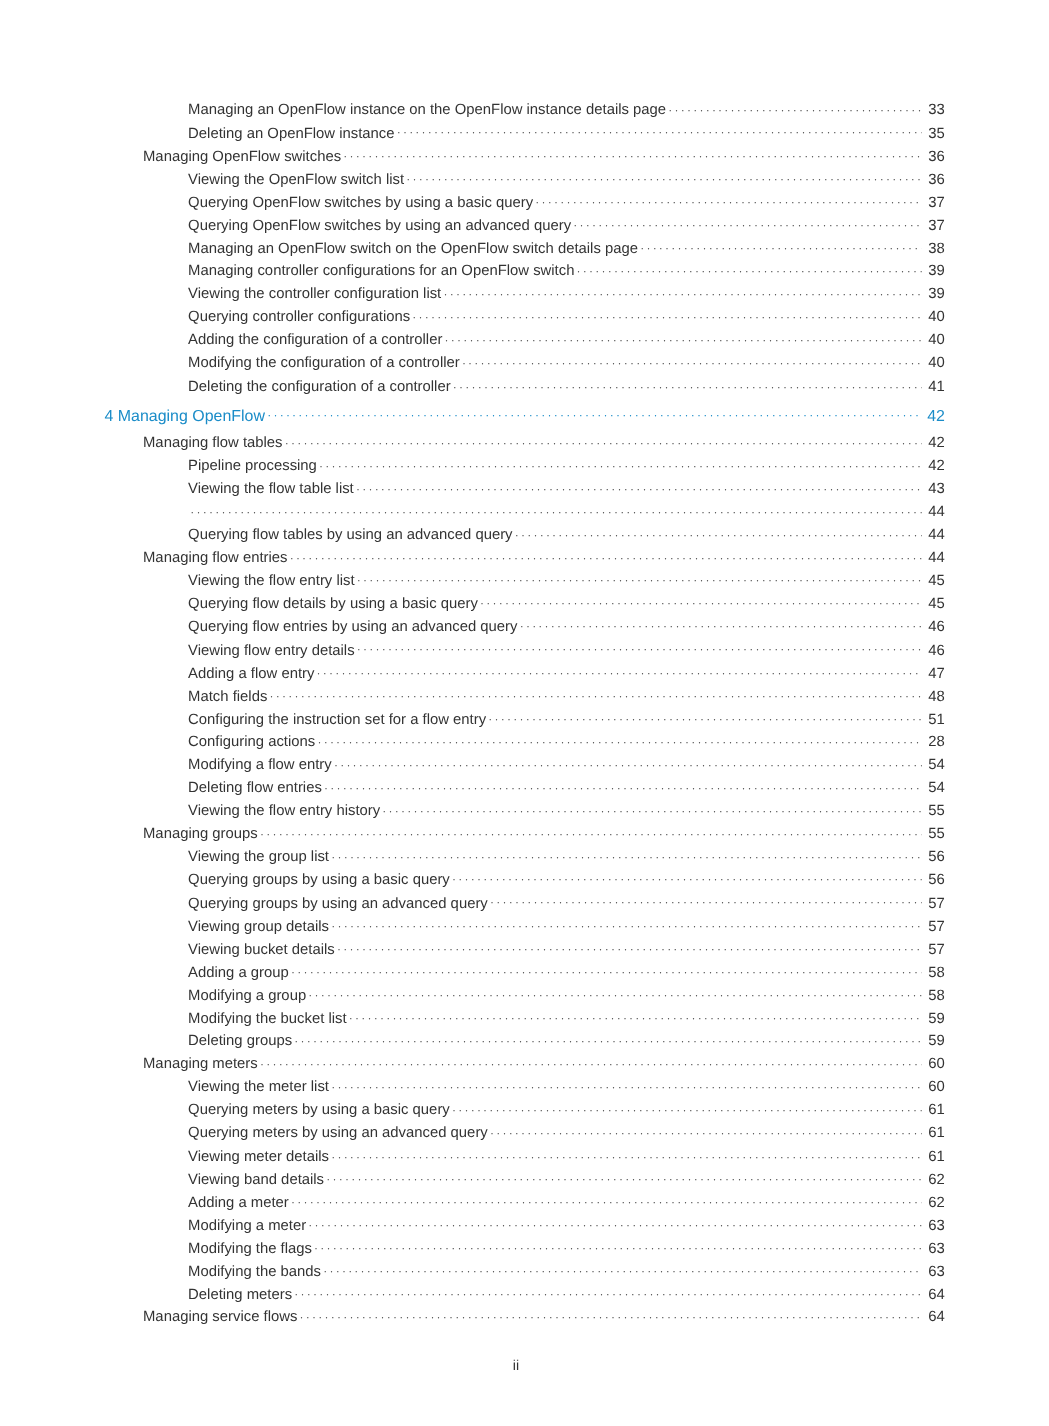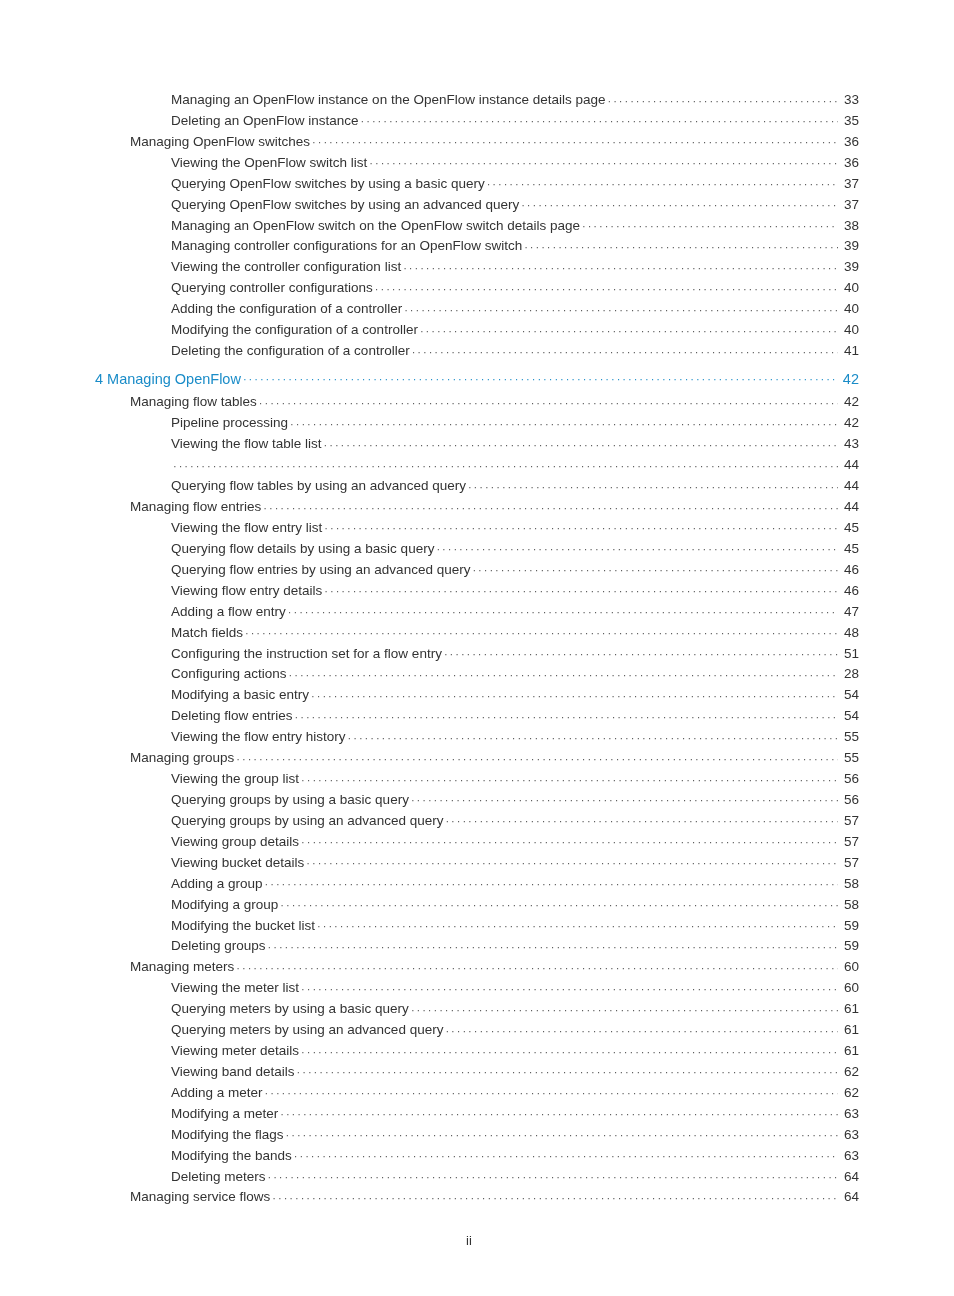--- a/index.html
+++ b/index.html
@@ -195,21 +195,21 @@
         <span class="title">Configuring the instruction set for a flow entry</span>
         <span class="leader"></span>
         <span class="pagenum">51</span>
       </div>
       <div class="toc-entry level3">
         <span class="title">Configuring actions</span>
         <span class="leader"></span>
         <span class="pagenum">28</span>
       </div>
       <div class="toc-entry level3">
-        <span class="title">Modifying a basic entry</span>
+        <span class="title">Modifying a flow entry</span>
         <span class="leader"></span>
         <span class="pagenum">54</span>
       </div>
       <div class="toc-entry level3">
         <span class="title">Deleting flow entries</span>
         <span class="leader"></span>
         <span class="pagenum">54</span>
       </div>
       <div class="toc-entry level3">
         <span class="title">Viewing the flow entry history</span>

